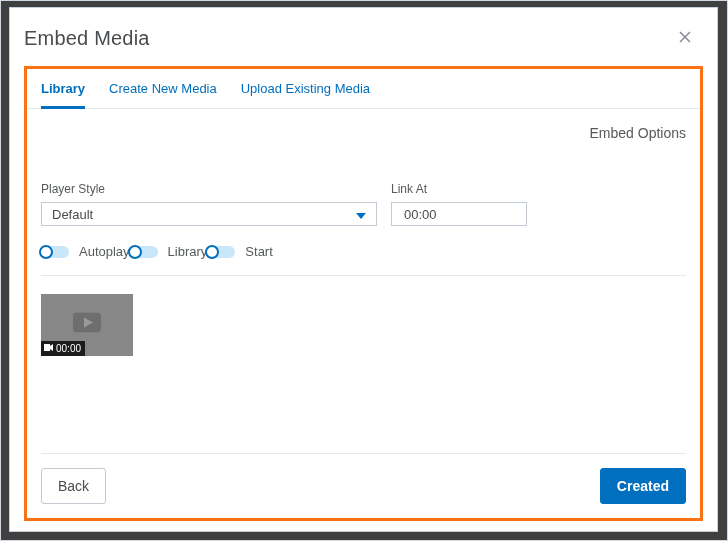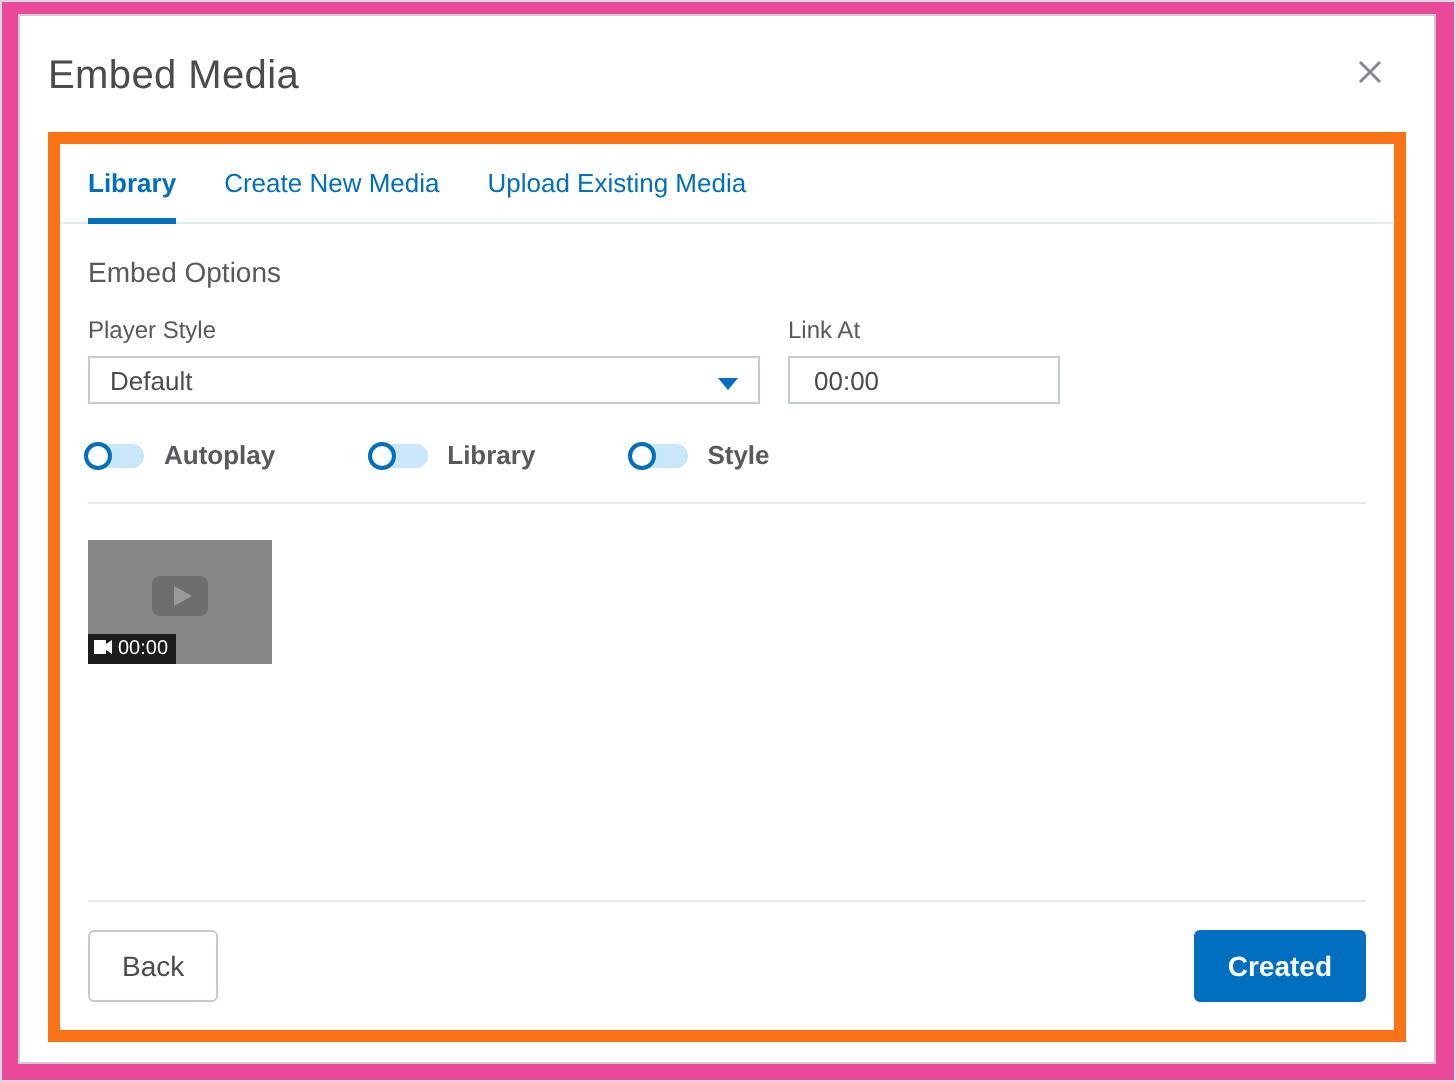--- a/index.html
+++ b/index.html
@@ -7,21 +7,21 @@
     margin: 0; padding: 0;
     font-family: -apple-system, BlinkMacSystemFont, "Segoe UI", Arial, sans-serif;
     font-size: 13px;
     color: #494c4e;
     background: #fff;
   }
   .page {
     width: 728px;
     height: 541px;
     border: 1px solid #d3d9e3;
-    background: #ec4899;
+    background: #404040;
     position: relative;
   }
   .modal {
     position: absolute;
     left: 8px; top: 6px;
     width: 709px;
     height: 525px;
     border: 1px solid #c9ced6;
     background: #fff;
     display: flex;
@@ -47,21 +47,21 @@
     padding: 4px;
   }
   .modal-body {
     flex: 1;
     padding: 0 14px;
     display: flex;
     flex-direction: column;
   }
   .inner {
     flex: 1;
-    border: 6px solid #f97316;
+    border: 3px solid #f97316;
     display: flex;
     flex-direction: column;
   }
   .tabs {
     display: flex;
     gap: 24px;
     padding: 0 14px;
     border-bottom: 1px solid #e3e9f0;
   }
   .tab {
@@ -73,40 +73,42 @@
     margin-bottom: -1px;
   }
   .tab.active {
     border-bottom-color: #006fbf;
     font-weight: 600;
   }
   .section-title {
     font-size: 14px;
     color: #565a5c;
     margin: 16px 0 14px 0;
+    text-align: right;
   }
   .content {
     padding: 0 14px;
     flex: 1;
     display: flex;
     flex-direction: column;
   }
   .row {
     display: flex;
     gap: 14px;
     margin-bottom: 14px;
   }
   .field { display: flex; flex-direction: column; }
   .field-player { flex: 0 0 336px; }
   .field-size   { flex: 0 0 160px; }
   .field-start  { flex: 0 0 136px; }
   .label {
     font-size: 12px;
     color: #565a5c;
     margin-bottom: 6px;
+    margin-top: 27px;
   }
   .select, .textinput {
     height: 24px;
     border: 1px solid #c3cad4;
     background: #fff;
     display: flex;
     align-items: center;
     padding: 0 10px;
     font-size: 13px;
     color: #494c4e;
@@ -118,25 +120,23 @@
     color: #006fbf;
   }
   .textinput { cursor: text; }
   .textinput input {
     border: none; outline: none; width: 100%;
     font-size: 13px; color: #494c4e;
     font-family: inherit;
   }
   .toggles {
     display: flex;
-    gap: 48px;
     padding: 4px 0 16px 0;
     border-bottom: 1px solid #e3e9f0;
     align-items: center;
-    font-weight: bold;
   }
   .toggle {
     display: flex;
     align-items: center;
     gap: 10px;
     cursor: pointer;
   }
   .switch {
     width: 28px;
     height: 12px;
@@ -282,21 +282,21 @@
             <div class="toggle">
               <div class="switch">
                   <div class="knob"></div>
                 </div>
               <div class="toggle-label">Library</div>
             </div>
             <div class="toggle">
               <div class="switch">
                   <div class="knob"></div>
                 </div>
-              <div class="toggle-label">Style</div>
+              <div class="toggle-label">Start</div>
             </div>
           </div>
 
           <div class="media-item">
             <div class="thumb">
               <div class="play-badge">
                 <svg width="28" height="20" viewBox="0 0 28 20">
                   <rect x="0" y="0" width="28" height="20" rx="4" fill="#6e6e6e"></rect>
                   <path d="M11 5 L20 10 L11 15 Z" fill="#9a9a9a"></path>
                 </svg>

